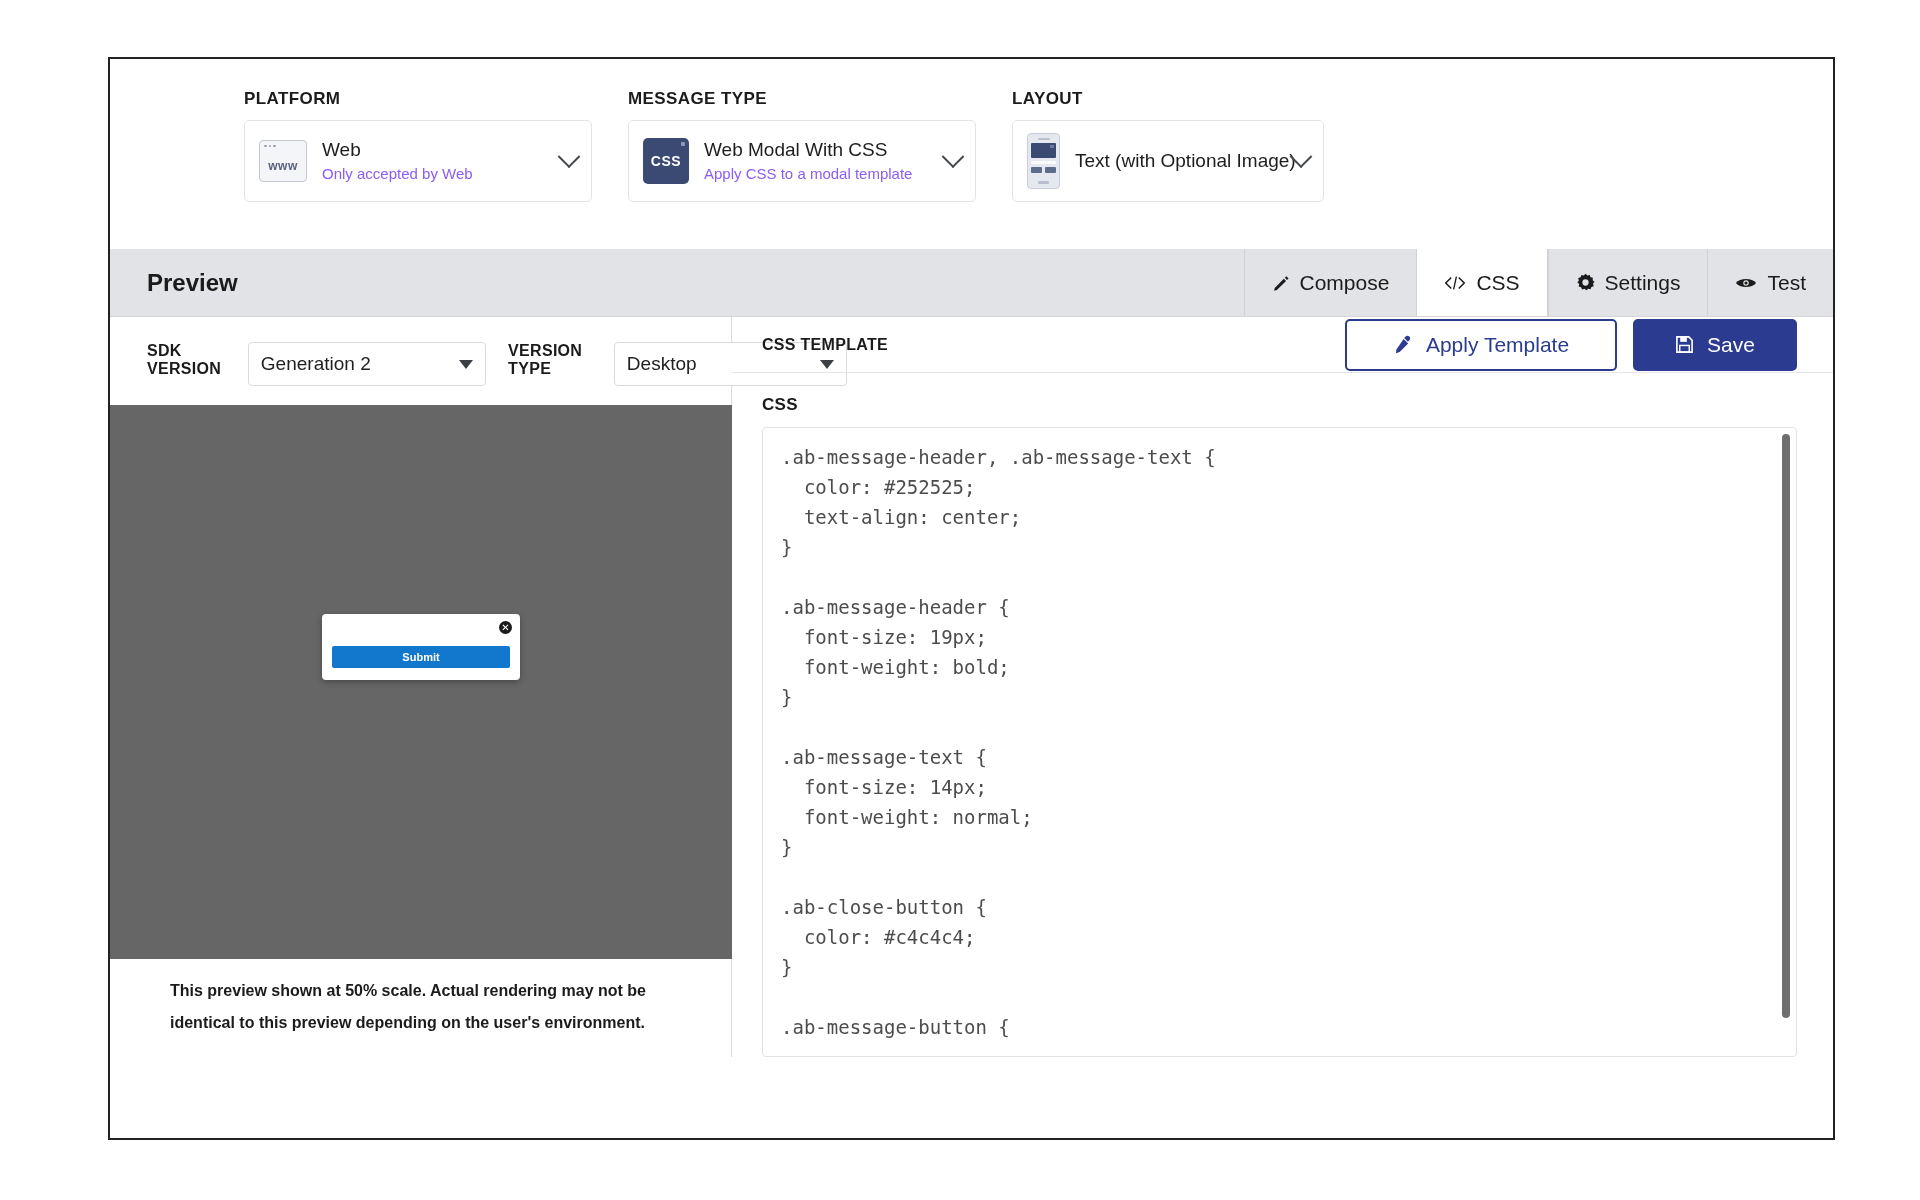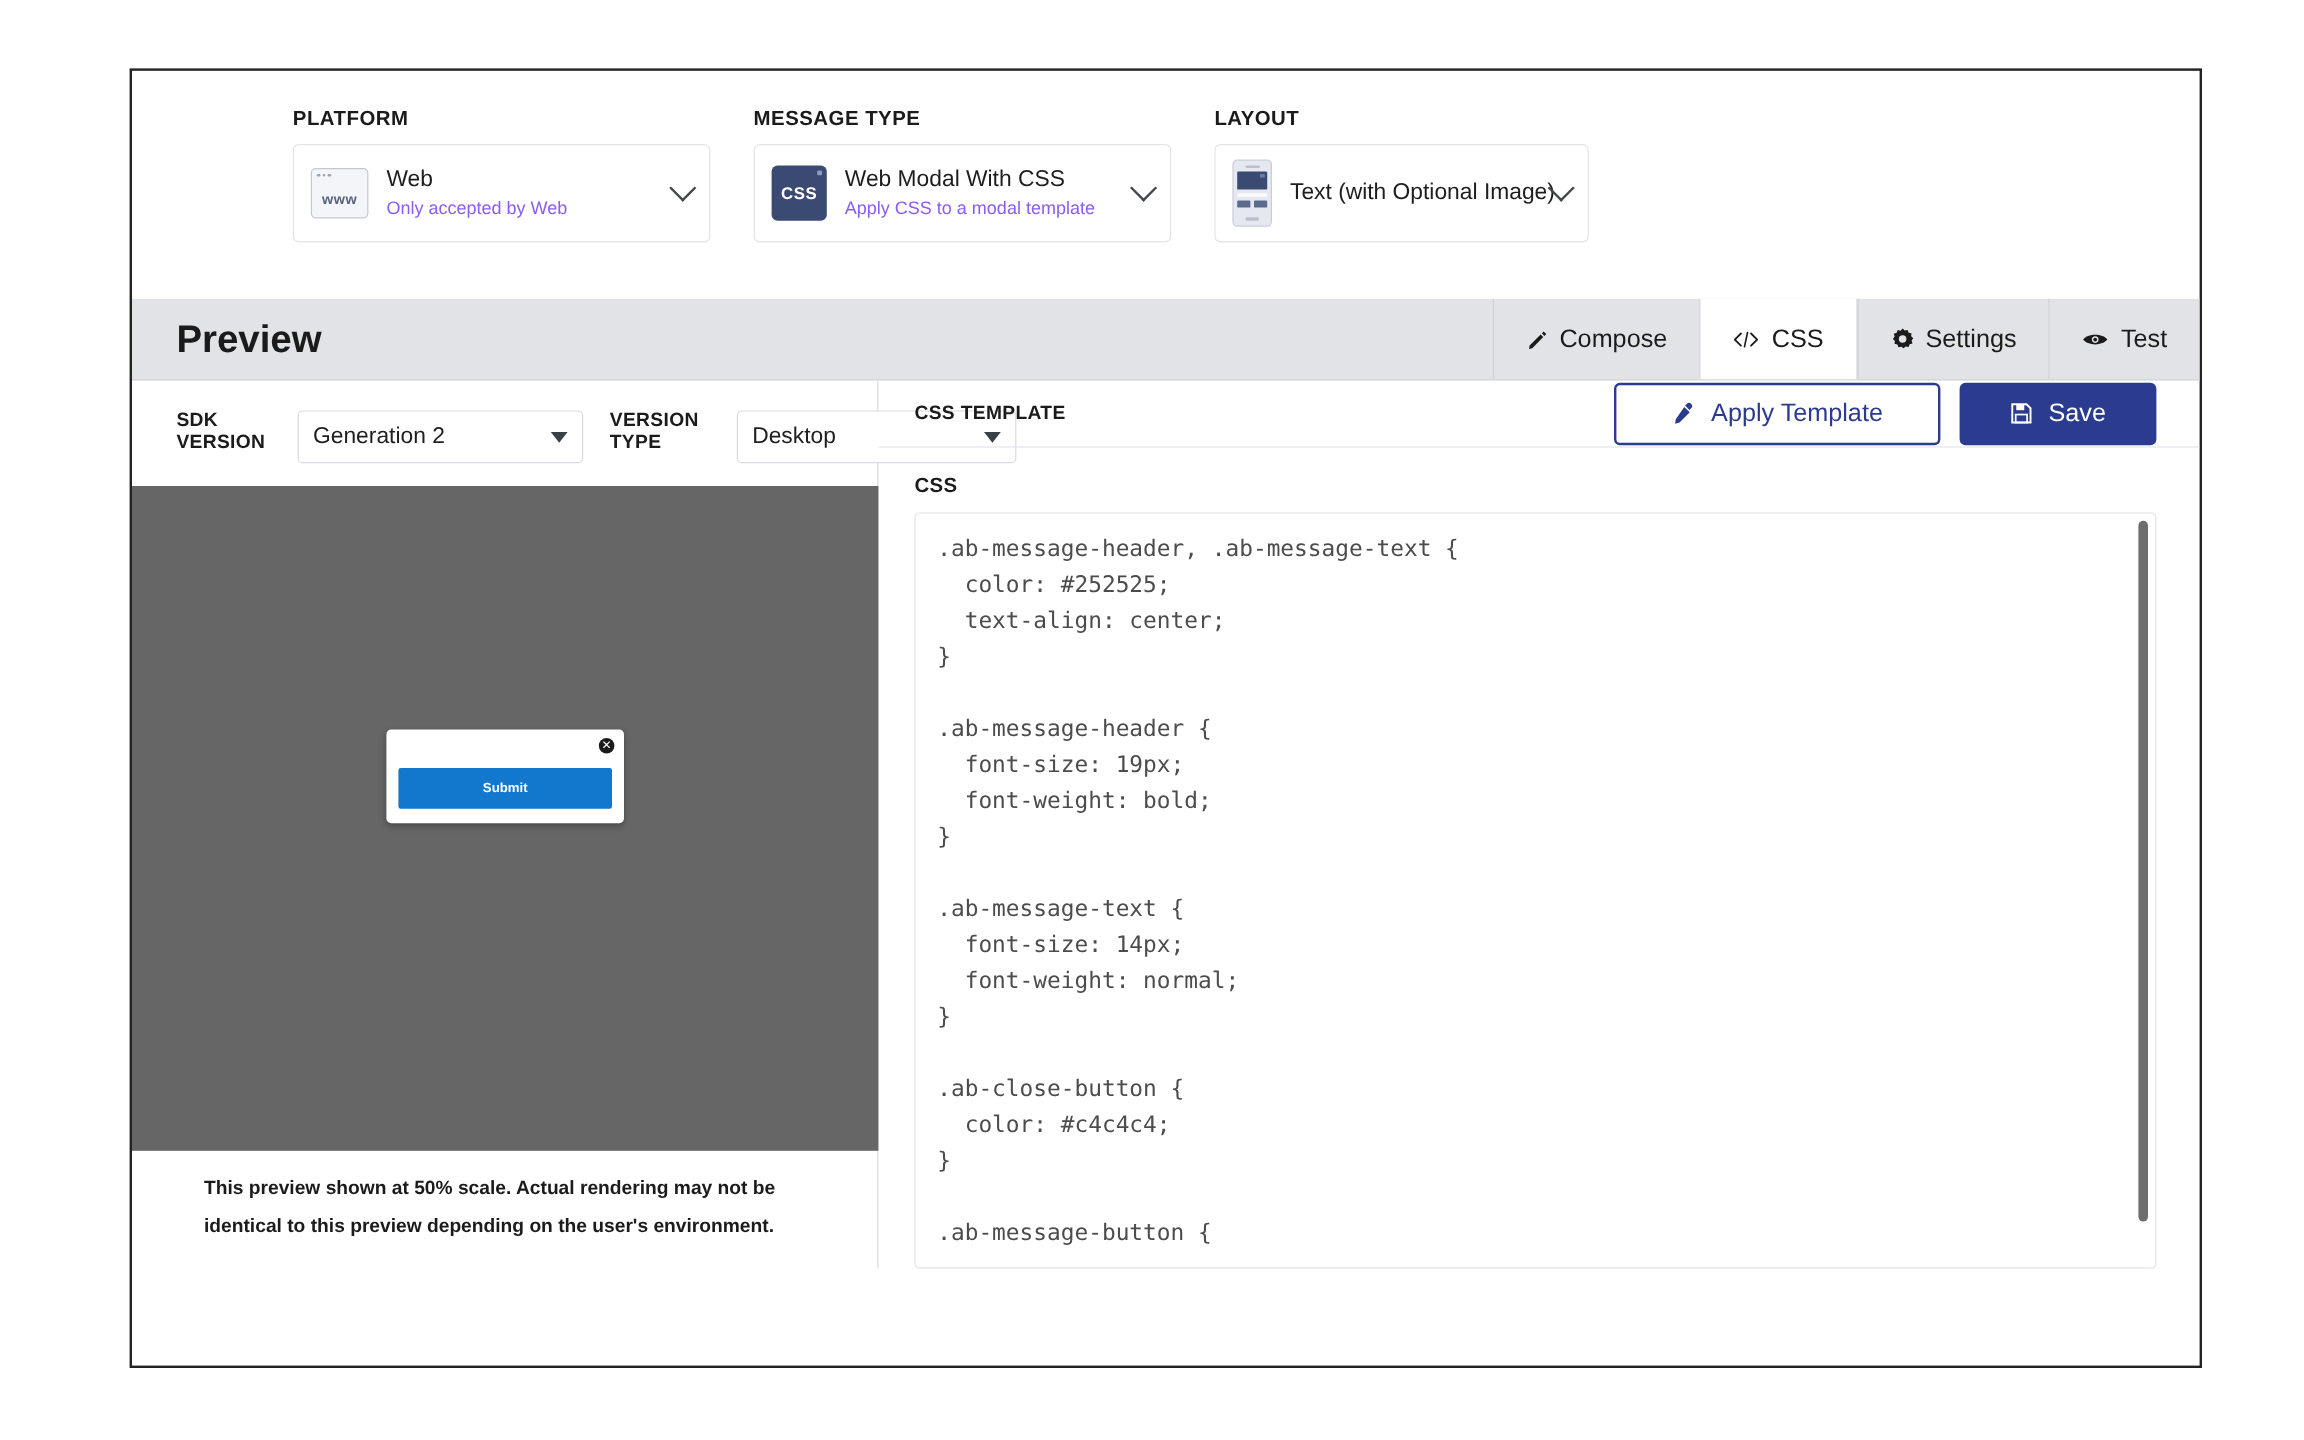--- a/index.html
+++ b/index.html
@@ -126,21 +126,21 @@
     height: 68px;
     background: #e2e3e6;
     display: flex;
     align-items: stretch;
     border-bottom: 1px solid #d3d5d9;
   }
   .tab-preview-title {
     display: flex; align-items: center;
     padding-left: 37px;
     flex: 1;
-    font-size: 32px; font-weight: bold; color: #1b1b1b;
+    font-size: 24px; font-weight: bold; color: #1b1b1b;
   }
   .tab {
     display: flex; align-items: center; justify-content: center;
     gap: 10px;
     padding: 0 27px;
     font-size: 21px;
     color: #1b1b1b;
     cursor: pointer;
     border-left: 1px solid #d0d2d6;
   }
@@ -201,21 +201,21 @@
     position: absolute; top: 7px; right: 8px;
     width: 13px; height: 13px;
     border-radius: 50%;
     background: #1b1b1b;
     display: flex; align-items: center; justify-content: center;
     color: #fff; font-size: 10px; line-height: 1;
     cursor: pointer;
   }
   .modal .submit {
     margin-top: 24px;
-    height: 34px;
+    height: 22px;
     background: #1278ce;
     border-radius: 2px;
     display: flex; align-items: center; justify-content: center;
     color: #fff; font-size: 11px; font-weight: bold;
     cursor: pointer;
   }
   .preview-note {
     background: #fff;
     padding: 16px 60px 6px 60px;
     font-size: 16px; font-weight: bold; color: #1b1b1b;

